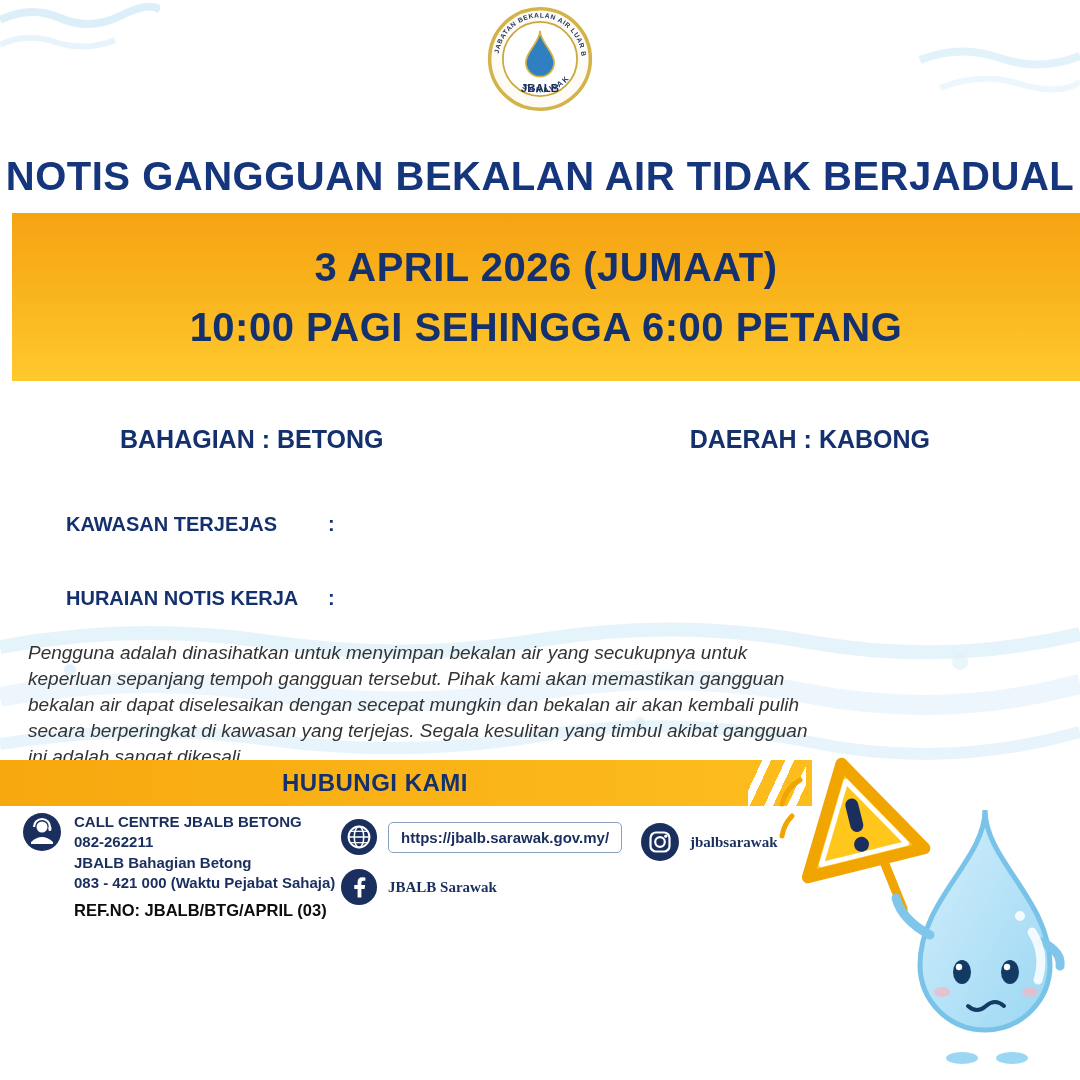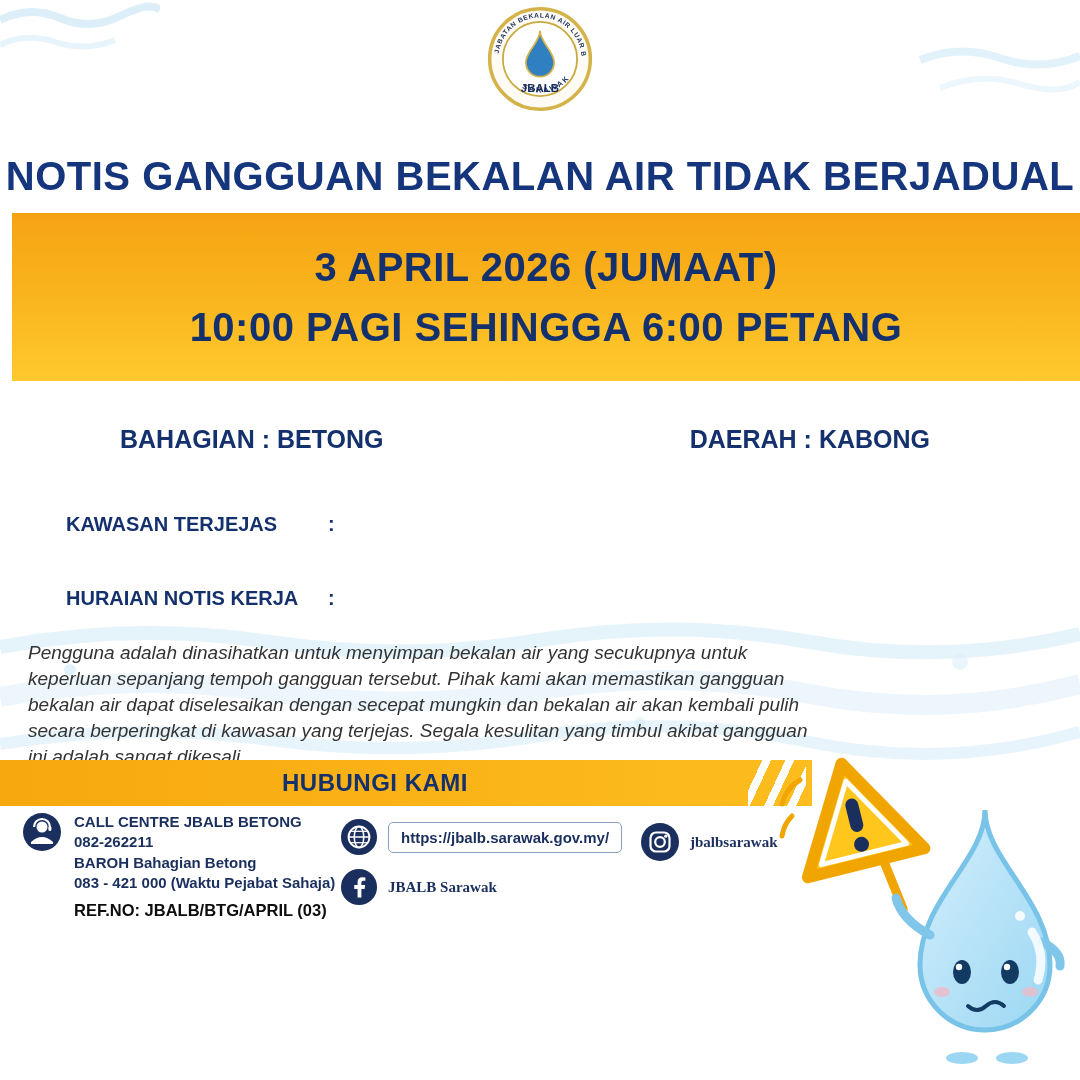--- a/index.html
+++ b/index.html
@@ -161,21 +161,21 @@
       <svg class="c-icon" width="40" height="40" viewBox="0 0 40 40">
         <circle cx="20" cy="20" r="19" fill="#1b2f5e"></circle>
         <circle cx="20" cy="15" r="5.5" fill="#ffffff"></circle>
         <path d="M9 30 q 11 -10 22 0 l 0 2 l -22 0 Z" fill="#ffffff"></path>
         <path d="M12 15 a 8 8 0 0 1 16 0" stroke="#ffffff" stroke-width="2.2" fill="none"></path>
         <rect x="26.4" y="14" width="3" height="5" rx="1.5" fill="#ffffff"></rect>
       </svg>
       <div class="c-lines">
         <div>CALL CENTRE JBALB BETONG</div>
         <div>082-262211</div>
-        <div>BAROH Bahagian Betong</div>
+        <div>JBALB Bahagian Betong</div>
         <div>083 - 421 000 (Waktu Pejabat Sahaja)</div>
         <div class="ref">REF.NO: JBALB/BTG/APRIL (03)</div>
       </div>
     </div>
 
     <div class="contact-col col2">
       <div class="c-row">
         <svg class="c-icon" width="38" height="38" viewBox="0 0 40 40">
           <circle cx="20" cy="20" r="19" fill="#1b2f5e"></circle>
           <circle cx="20" cy="20" r="11" fill="none" stroke="#ffffff" stroke-width="2"></circle>

